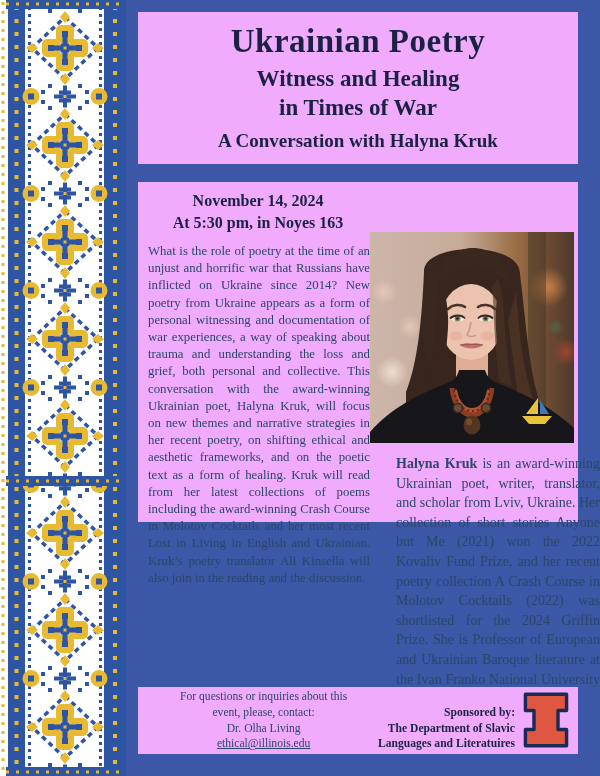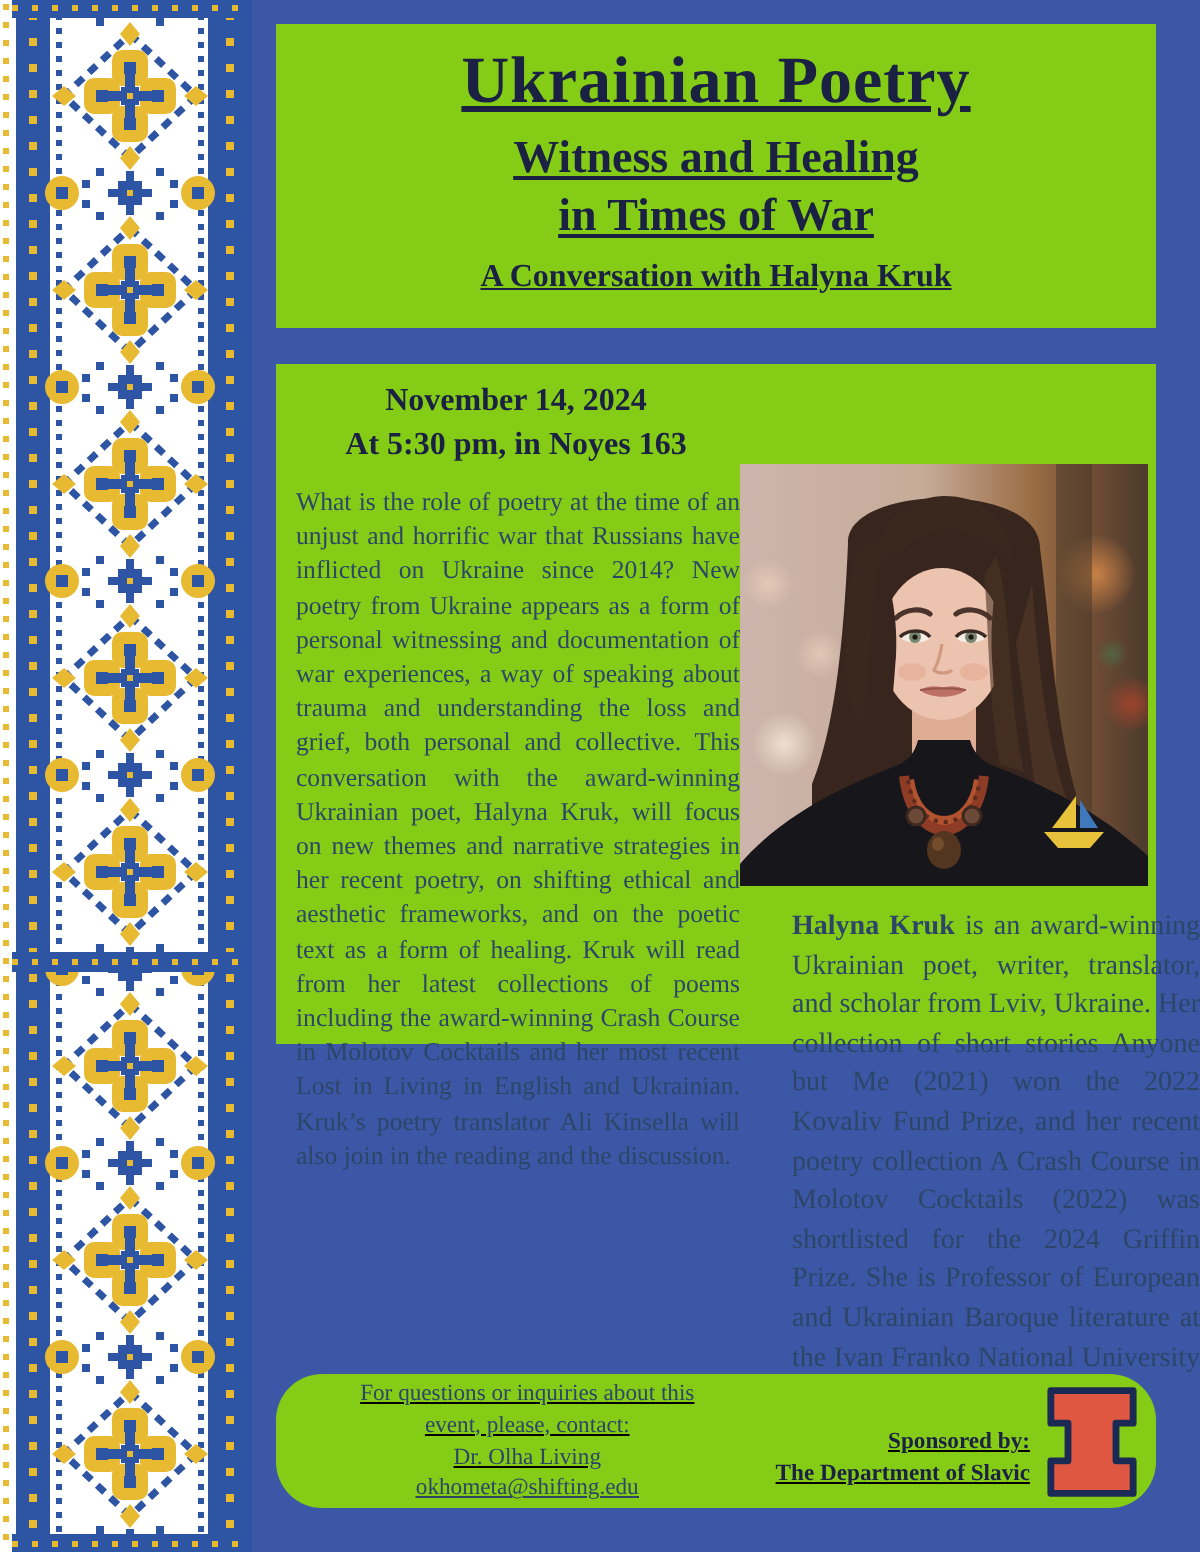--- a/index.html
+++ b/index.html
@@ -1,35 +1,35 @@
 <!DOCTYPE html>
 <html><head>
 <meta charset="utf-8">
 <style>
   html,body{margin:0;padding:0;}
   body{width:600px;height:776px;position:relative;overflow:hidden;
        font-family:"Liberation Serif",serif;background:#3b57a6;}
   .poster{position:absolute;inset:0;background:#3b57a6;}
   .border-strip{position:absolute;left:0;top:0;width:126px;height:776px;}
-  .panel{position:absolute;left:138px;width:440px;background:#84cc16;box-sizing:border-box;text-decoration:underline;}
+  .panel{position:absolute;left:138px;width:440px;background:#f0abfc;box-sizing:border-box;}
   .header-box{top:12px;height:152px;text-align:center;padding-top:9px;color:#1b2142;}
   .title{font-size:33px;font-weight:bold;line-height:1.25;letter-spacing:.5px;}
   .subtitle{font-size:23px;font-weight:bold;line-height:1.26;margin-top:3px;}
-  .tagline{font-size:16px;font-weight:bold;line-height:1.3;margin-top:6px;}
+  .tagline{font-size:19px;font-weight:bold;line-height:1.3;margin-top:6px;}
   .main-box{top:182px;height:340px;}
   .date-block{position:absolute;left:8px;top:8px;width:224px;text-align:center;
               font-size:16px;font-weight:bold;line-height:1.4;color:#1b2142;}
   .desc{position:absolute;left:10px;top:61px;width:222px;font-size:12.8px;line-height:1.345;
         text-align:justify;color:#2d4668;}
   .photo{position:absolute;left:232px;top:50px;width:204px;height:211px;}
   .photo svg{display:block;}
   .bio{position:absolute;left:233px;top:272px;width:204px;font-size:14px;line-height:1.4;
        text-align:justify;color:#2d4668;margin-left:25px;}
   .bio b{color:#2d4668;}
-  .footer-box{top:687px;height:67px;display:flex;align-items:center;padding:0 8px 0 18px;border-radius:23px;}
+  .footer-box{top:687px;height:67px;display:flex;align-items:center;padding:0 8px 0 18px;}
   .contact{width:52%;text-align:center;font-size:11.6px;line-height:1.38;color:#2d4668;}
   .email{text-decoration:underline;color:#2d4668;cursor:pointer;}
   .sponsor-wrap{flex:1;display:flex;align-items:center;justify-content:flex-end;gap:7px;}
   .sponsor{text-align:right;font-size:11.6px;font-weight:bold;line-height:1.35;color:#1b2142;margin-top:16px;}
   .logo-i{width:48px;height:58px;flex:0 0 auto;}
 </style>
 </head>
 <body>
 
 <div class="poster">
@@ -221,26 +221,27 @@
     </div>
 
     <div class="bio"><b>Halyna Kruk</b><span> is an award-winning Ukrainian poet, writer, translator, and scholar from Lviv, Ukraine. Her collection of short stories Anyone but Me (2021) won the 2022 Kovaliv Fund Prize, and her recent poetry collection A Crash Course in Molotov Cocktails (2022) was shortlisted for the 2024 Griffin Prize. She is Professor of European and Ukrainian Baroque literature at the Ivan Franko National University in Lviv.</span></div>
   </div>
 
   <div class="panel footer-box">
     <div class="contact">
       <div>For questions or inquiries about this</div>
       <div>event, please, contact:</div>
       <div>Dr. Olha Living</div>
-      <div><a class="email">okhometa@shifting.edu</a></div>
+      <div><a class="email">ethical@illinois.edu</a></div>
     </div>
     <div class="sponsor-wrap">
       <div class="sponsor">
         <div>Sponsored by:</div>
         <div>The Department of Slavic</div>
+        <div>Languages and Literatuires</div>
       </div>
       <svg class="logo-i" viewBox="0 0 56 66">
         <path d="M4,3 H52 V22 H42 V44 H52 V63 H4 V44 H14 V22 H4 Z" fill="#df5740" stroke="#1b2a55" stroke-width="4" stroke-linejoin="round"></path>
       </svg>
     </div>
   </div>
 
 </div>
 
 </body></html>

